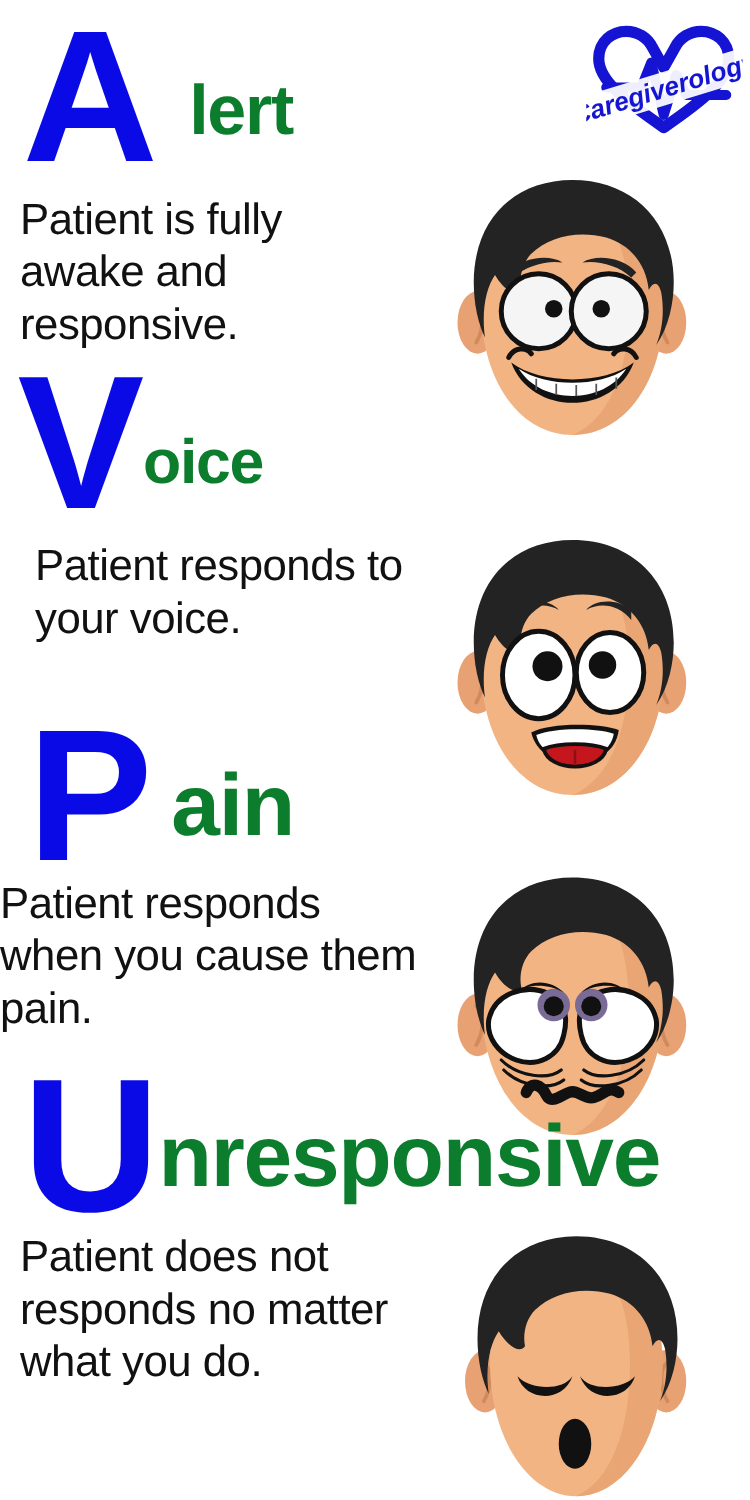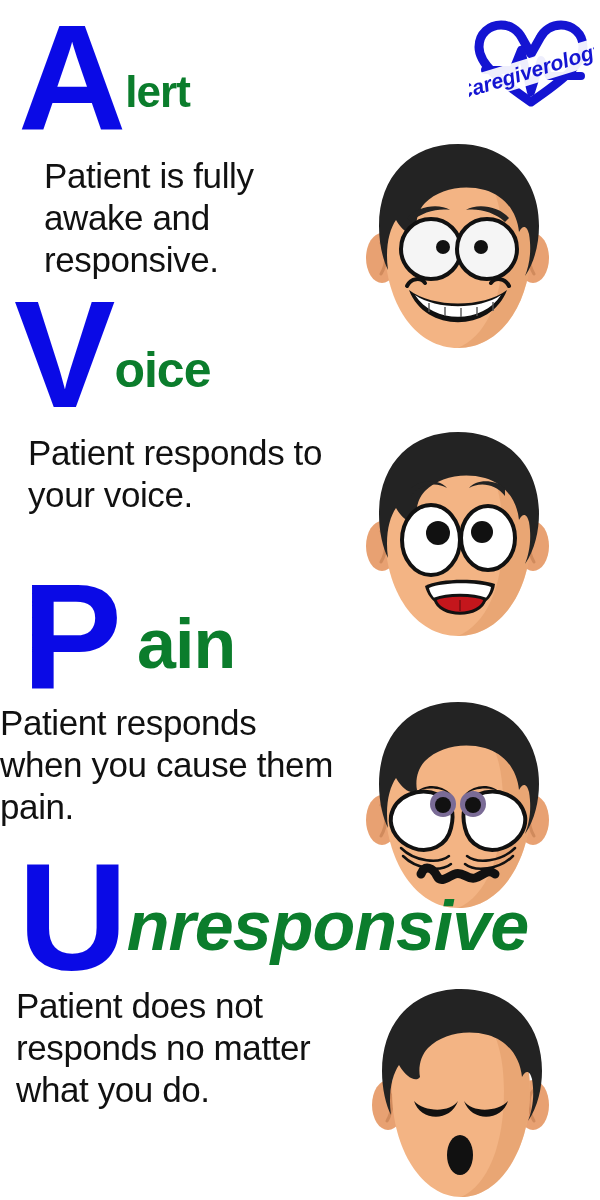--- a/index.html
+++ b/index.html
@@ -47,36 +47,36 @@
     color:#111111;
     font-size:35px;
     line-height:42px;
     font-weight:400;
     letter-spacing:-0.4px;
   }
 
   
   
   #sec-a .heading{ left:18px; top:6px; font-size:150px; }
-  #sec-a .heading .rest{ font-size:44px; vertical-align:22px; }
-  #sec-a .body-text{ left:16px; top:155px; width:300px;margin-left:28px; }
+  #sec-a .heading .rest{ font-size:56px; vertical-align:22px;margin-left:26px; }
+  #sec-a .body-text{ left:16px; top:155px; width:300px; }
 
   
   #sec-v .heading{ left:14px; top:282px; font-size:152px; }
   #sec-v .heading .rest{ font-size:50px; vertical-align:20px; }
   #sec-v .body-text{ left:28px; top:432px; width:300px; }
 
   
   #sec-p .heading{ left:22px; top:565px; font-size:150px; }
   #sec-p .heading .rest{ font-size:70px; vertical-align:20px;margin-left:16px; }
   #sec-p .body-text{ left:0; top:702px; width:340px; }
 
   
   #sec-u .heading{ left:18px; top:845px; font-size:152px; }
-  #sec-u .heading .rest{ font-size:70px; vertical-align:20px;font-style:italic; }
+  #sec-u .heading .rest{ font-size:70px; vertical-align:20px; }
   #sec-u .body-text{ left:16px; top:985px; width:360px; }
 
   
   .face{ position:absolute; }
   #face-alert{ left:355px; top:140px; width:205px; height:225px; }
   #face-voice{ left:355px; top:428px; width:205px; height:225px; }
   #face-pain { left:355px; top:698px; width:205px; height:225px; }
   #face-unres{ left:358px; top:985px; width:205px; height:215px; }
 </style>
 </head>

